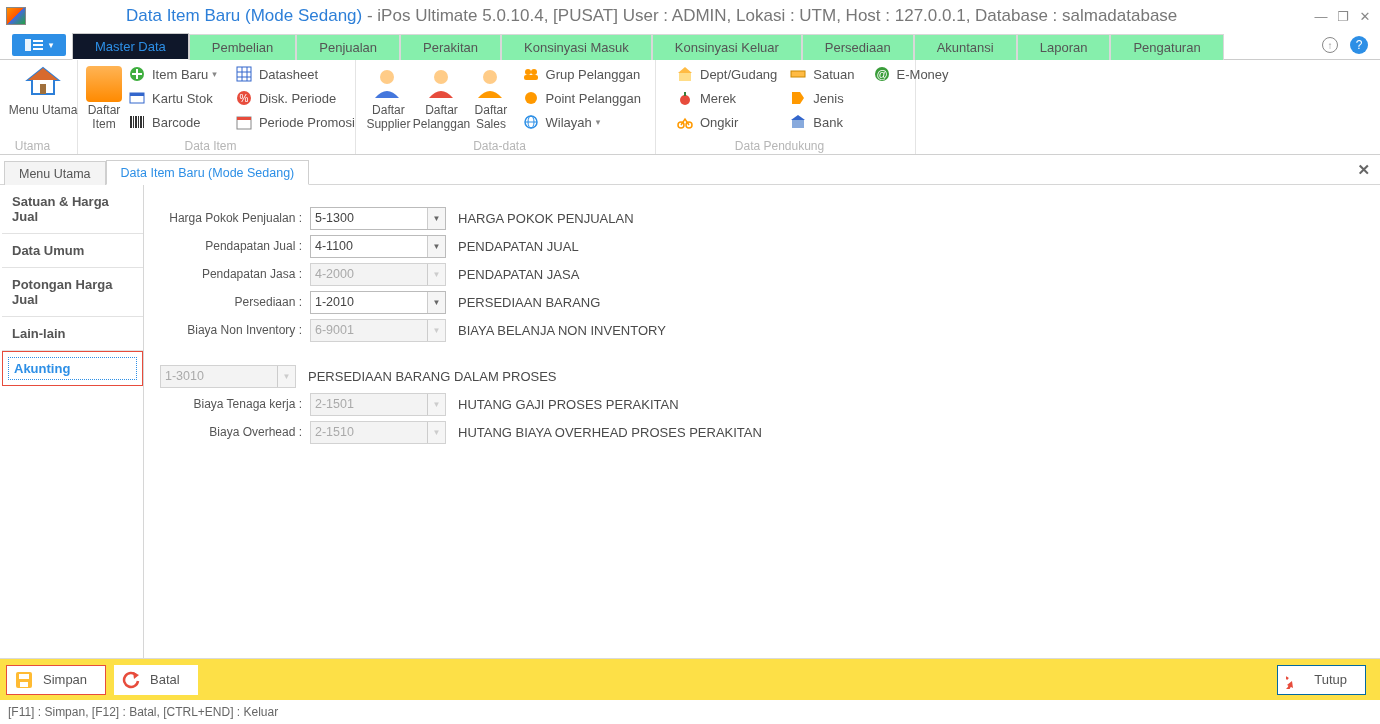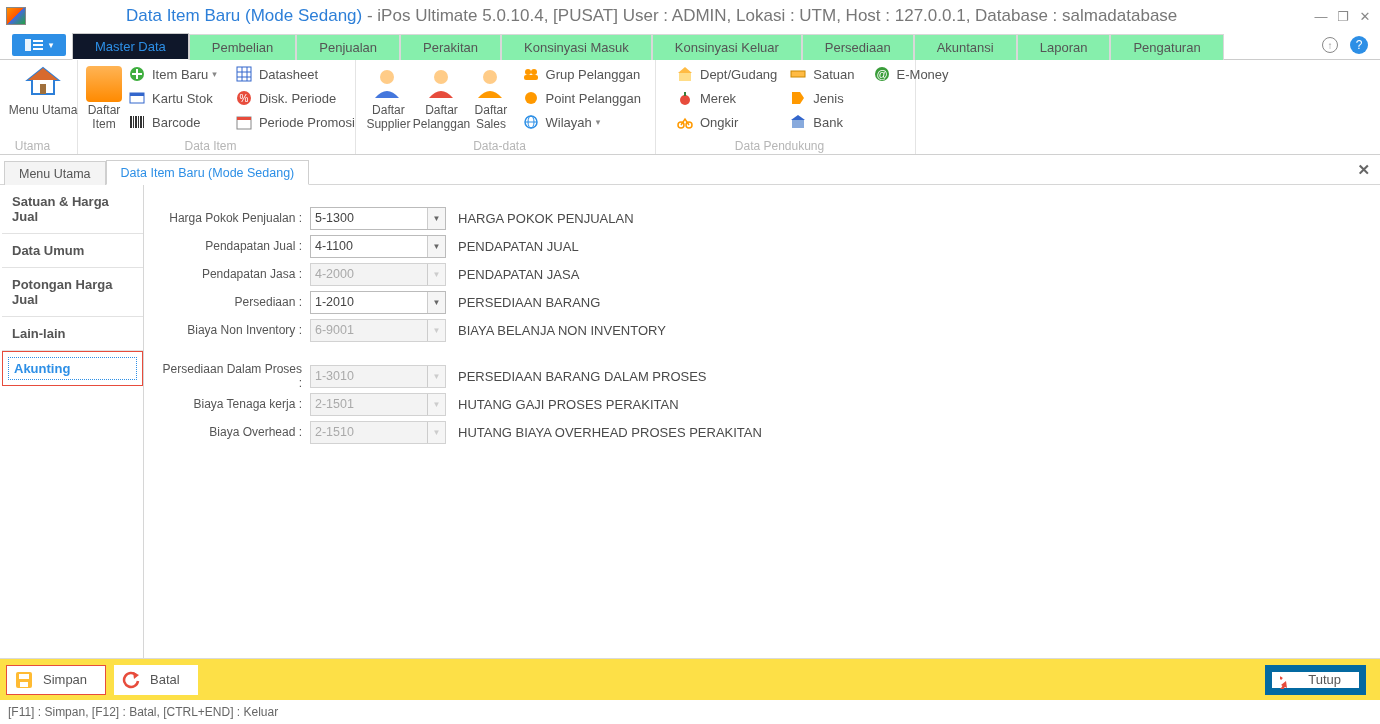--- a/index.html
+++ b/index.html
@@ -58,21 +58,21 @@
   .form-row .lbl { width:150px; text-align:right; padding-right:8px; color:#555; font-size:12px; }
   .form-row .combo { width:136px; height:23px; border:1px solid #bbb; display:flex; align-items:center; padding:0 4px; font-size:12.5px; color:#444; background:#fff; position:relative; }
   .form-row .combo.disabled { background:#f3f3f3; color:#aaa; border-color:#d2d2d2; }
   .form-row .combo .arrow { position:absolute; right:0; top:0; bottom:0; width:18px; border-left:1px solid #ccc; display:flex; align-items:center; justify-content:center; font-size:8px; color:#666; background:#f5f5f5; }
   .form-row .combo.disabled .arrow { color:#ccc; }
   .form-row .desc { margin-left:12px; color:#4a4a4a; font-size:13px; }
   .form-gap { height:18px; }
 
   
   .action-bar { position:absolute; left:0; right:0; bottom:24px; height:42px; border-top:1px solid #dadada; display:flex; align-items:center; padding:0 6px; background:#fde047;}
-  .btn { height:30px; display:flex; align-items:center; padding:0 18px 0 8px; border:7px solid #0369a1; background:#fff; color:#555; font-size:13px; margin-right:8px; }
+  .btn { height:30px; display:flex; align-items:center; padding:0 18px 0 8px; border:1px solid #0369a1; background:#fff; color:#555; font-size:13px; margin-right:8px; }
   .btn .bic { width:18px; height:18px; margin-right:10px; }
   .btn.simpan { border:1.5px solid #e74c3c; }
   .action-bar .spacer { flex:1; }
 
   
   .status-bar { position:absolute; left:0; right:0; bottom:0; height:22px; padding:3px 8px; color:#666; font-size:12px; border-top:0; }
 
   svg { display:block; }
 </style>
 </head>
@@ -408,21 +408,20 @@
       <div class="combo disabled">
           <span>6-9001</span>
           <span class="arrow">▼</span>
         </div>
       <div class="desc">BIAYA BELANJA NON INVENTORY</div>
     </div>
 
     <div class="form-gap"></div>
 
     <div class="form-row">
-      <div class="lbl">Persediaan Dalam Proses :</div>
       <div class="combo disabled">
           <span>1-3010</span>
           <span class="arrow">▼</span>
         </div>
       <div class="desc">PERSEDIAAN BARANG DALAM PROSES</div>
     </div>
     <div class="form-row">
       <div class="lbl">Biaya Tenaga kerja :</div>
       <div class="combo disabled">
           <span>2-1501</span>

